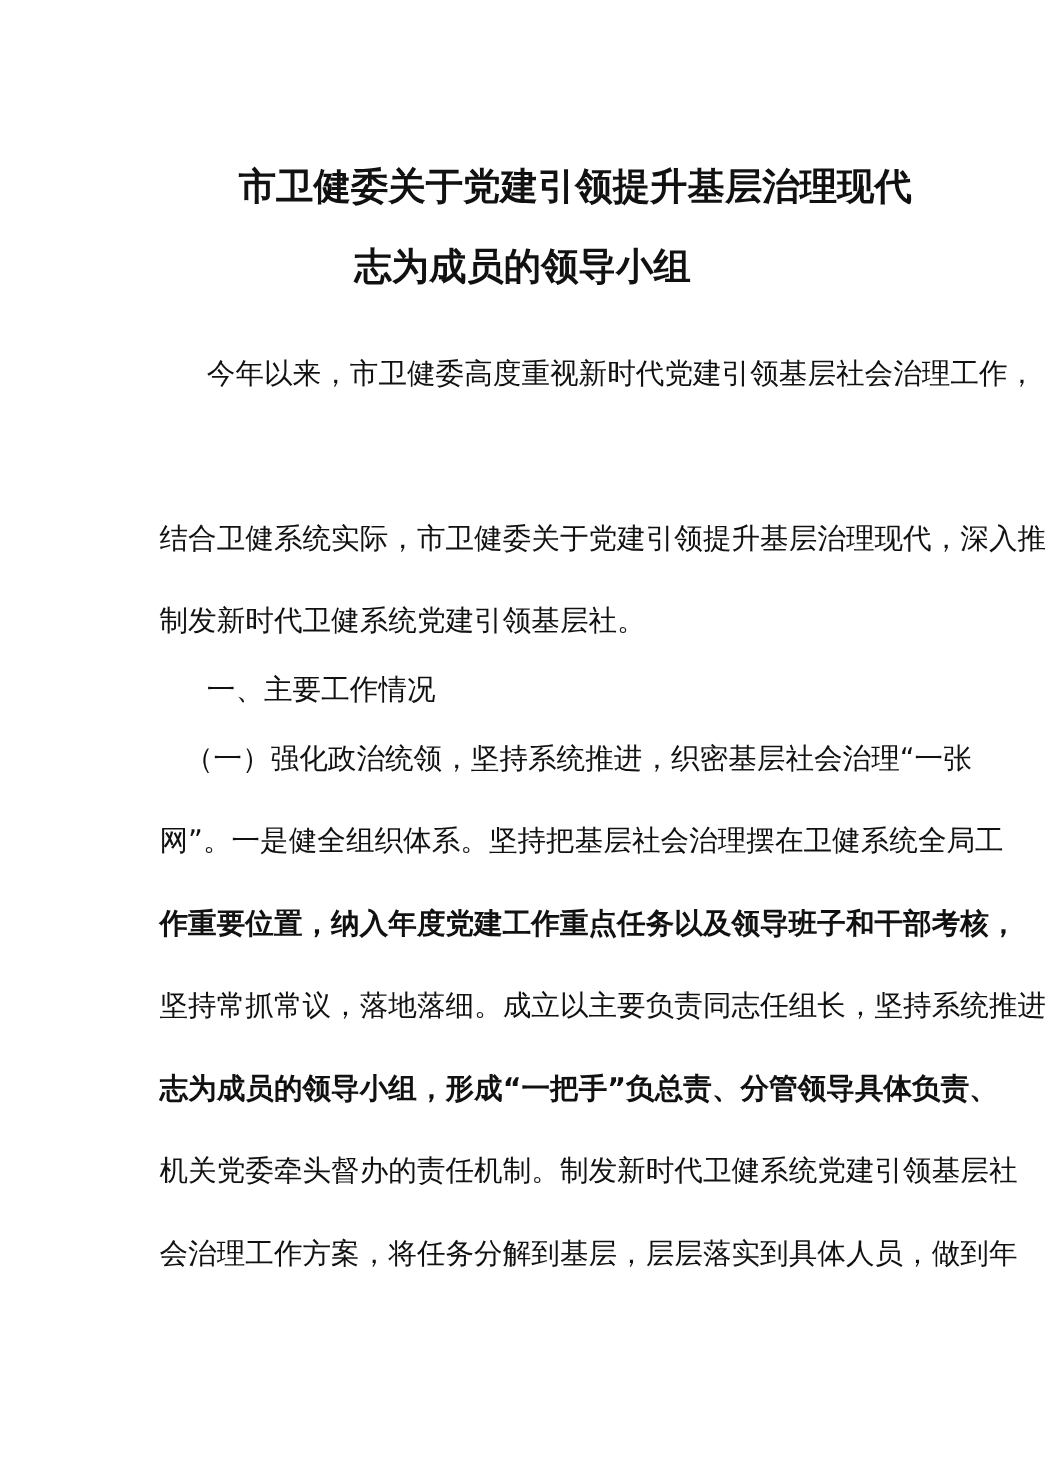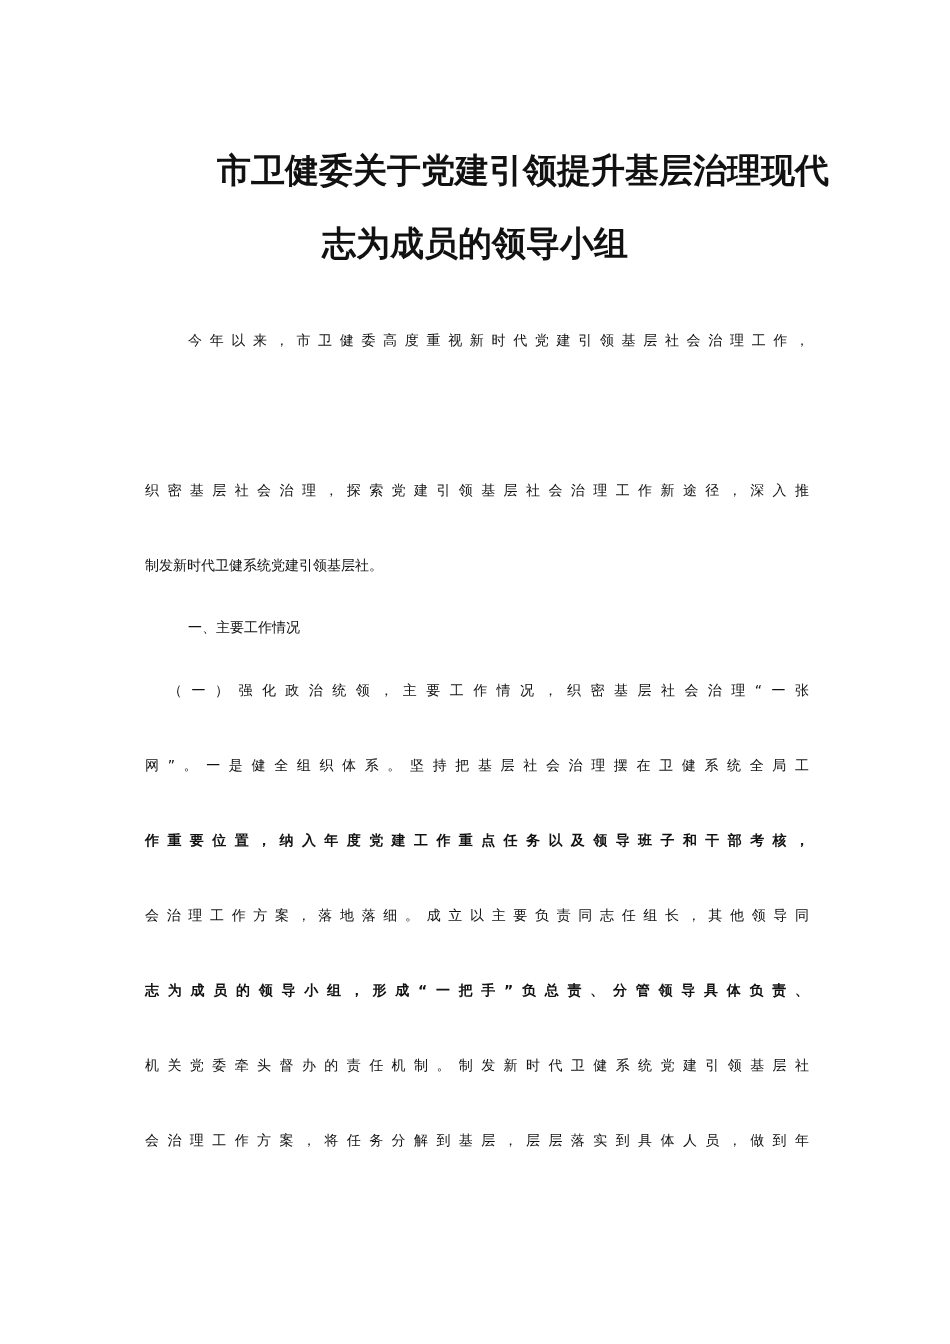--- a/index.html
+++ b/index.html
@@ -32,47 +32,47 @@
       letter-spacing: 0px;
       line-height: 40px;
       white-space: nowrap;
     }
     .title-line.l1 { top: 150px; padding-left: 48px; }
     .title-line.l2 { top: 223px; }
     .body-line {
       position: absolute;
       left: 145px;
       width: 664px;
-      font-size: 14px;
+      font-size: 26px;
       line-height: 26px;
       white-space: nowrap;
       text-align: justify;
       text-align-last: justify;
     }
     .body-line.last {
       text-align-last: left;
     }
     .body-line.indent { left: 188px; width: 621px; }
     .body-line.paren-indent { left: 168px; width: 641px; }
   </style>
 </head>
 <body>
 
 <div class="page">
 
   <div class="title-line l1">市卫健委关于党建引领提升基层治理现代</div>
   <div class="title-line l2">志为成员的领导小组</div>
 
   <div class="body-line indent" style="top:327px;">今年以来，市卫健委高度重视新时代党建引领基层社会治理工作，</div>
-  <div class="body-line" style="top:477px;">织密基层社会治理，探索党建引领基层社会治理工作新途径，深入推</div>
+  <div class="body-line" style="top:477px;">结合卫健系统实际，市卫健委关于党建引领提升基层治理现代，深入推</div>
   <div class="body-line last" style="top:552px;">制发新时代卫健系统党建引领基层社。</div>
 
   <div class="body-line indent last" style="top:614px;">一、主要工作情况</div>
 
-  <div class="body-line paren-indent" style="top:677px;">（一）强化政治统领，主要工作情况，织密基层社会治理“一张</div>
+  <div class="body-line paren-indent" style="top:677px;">（一）强化政治统领，坚持系统推进，织密基层社会治理“一张</div>
   <div class="body-line" style="top:752px;">网”。一是健全组织体系。坚持把基层社会治理摆在卫健系统全局工</div>
   <div class="body-line" style="top:827px;font-weight:bold;">作重要位置，纳入年度党建工作重点任务以及领导班子和干部考核，</div>
-  <div class="body-line" style="top:902px;">会治理工作方案，落地落细。成立以主要负责同志任组长，其他领导同</div>
+  <div class="body-line" style="top:902px;">坚持常抓常议，落地落细。成立以主要负责同志任组长，坚持系统推进</div>
   <div class="body-line" style="top:977px;font-weight:bold;">志为成员的领导小组，形成“一把手”负总责、分管领导具体负责、</div>
   <div class="body-line" style="top:1052px;">机关党委牵头督办的责任机制。制发新时代卫健系统党建引领基层社</div>
   <div class="body-line" style="top:1127px;">会治理工作方案，将任务分解到基层，层层落实到具体人员，做到年</div>
 
 </div>
 
 </body></html>

